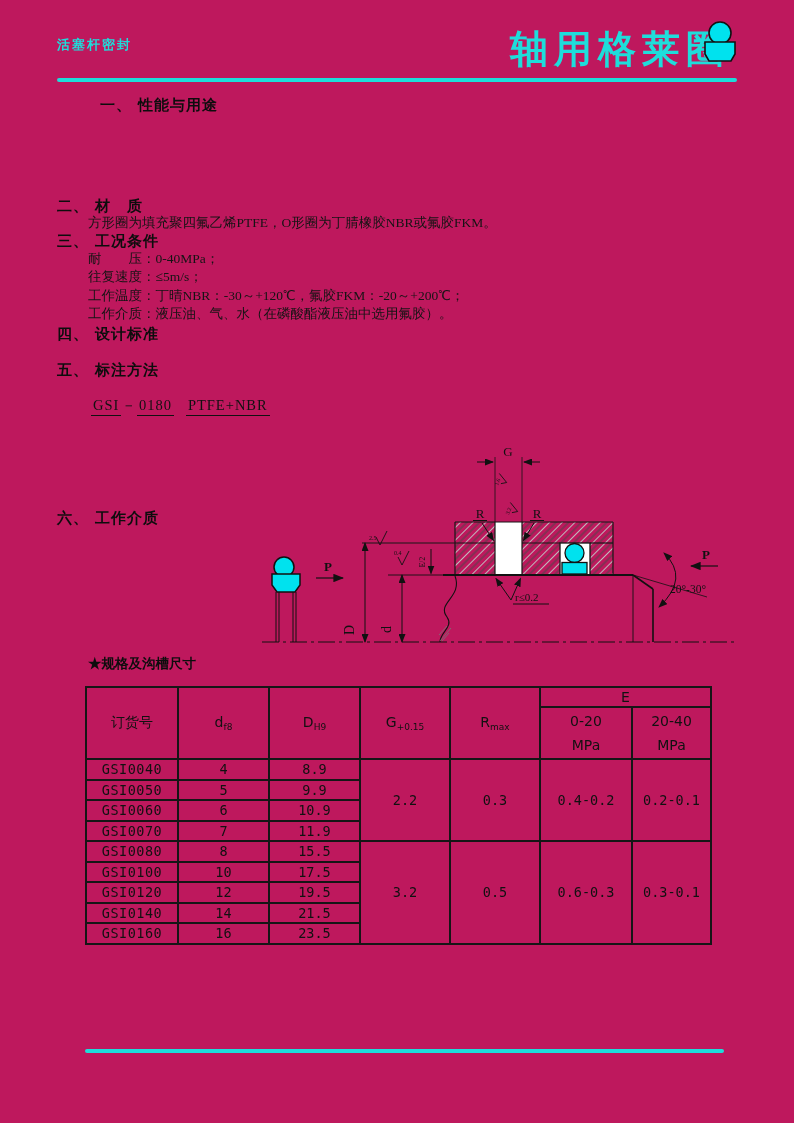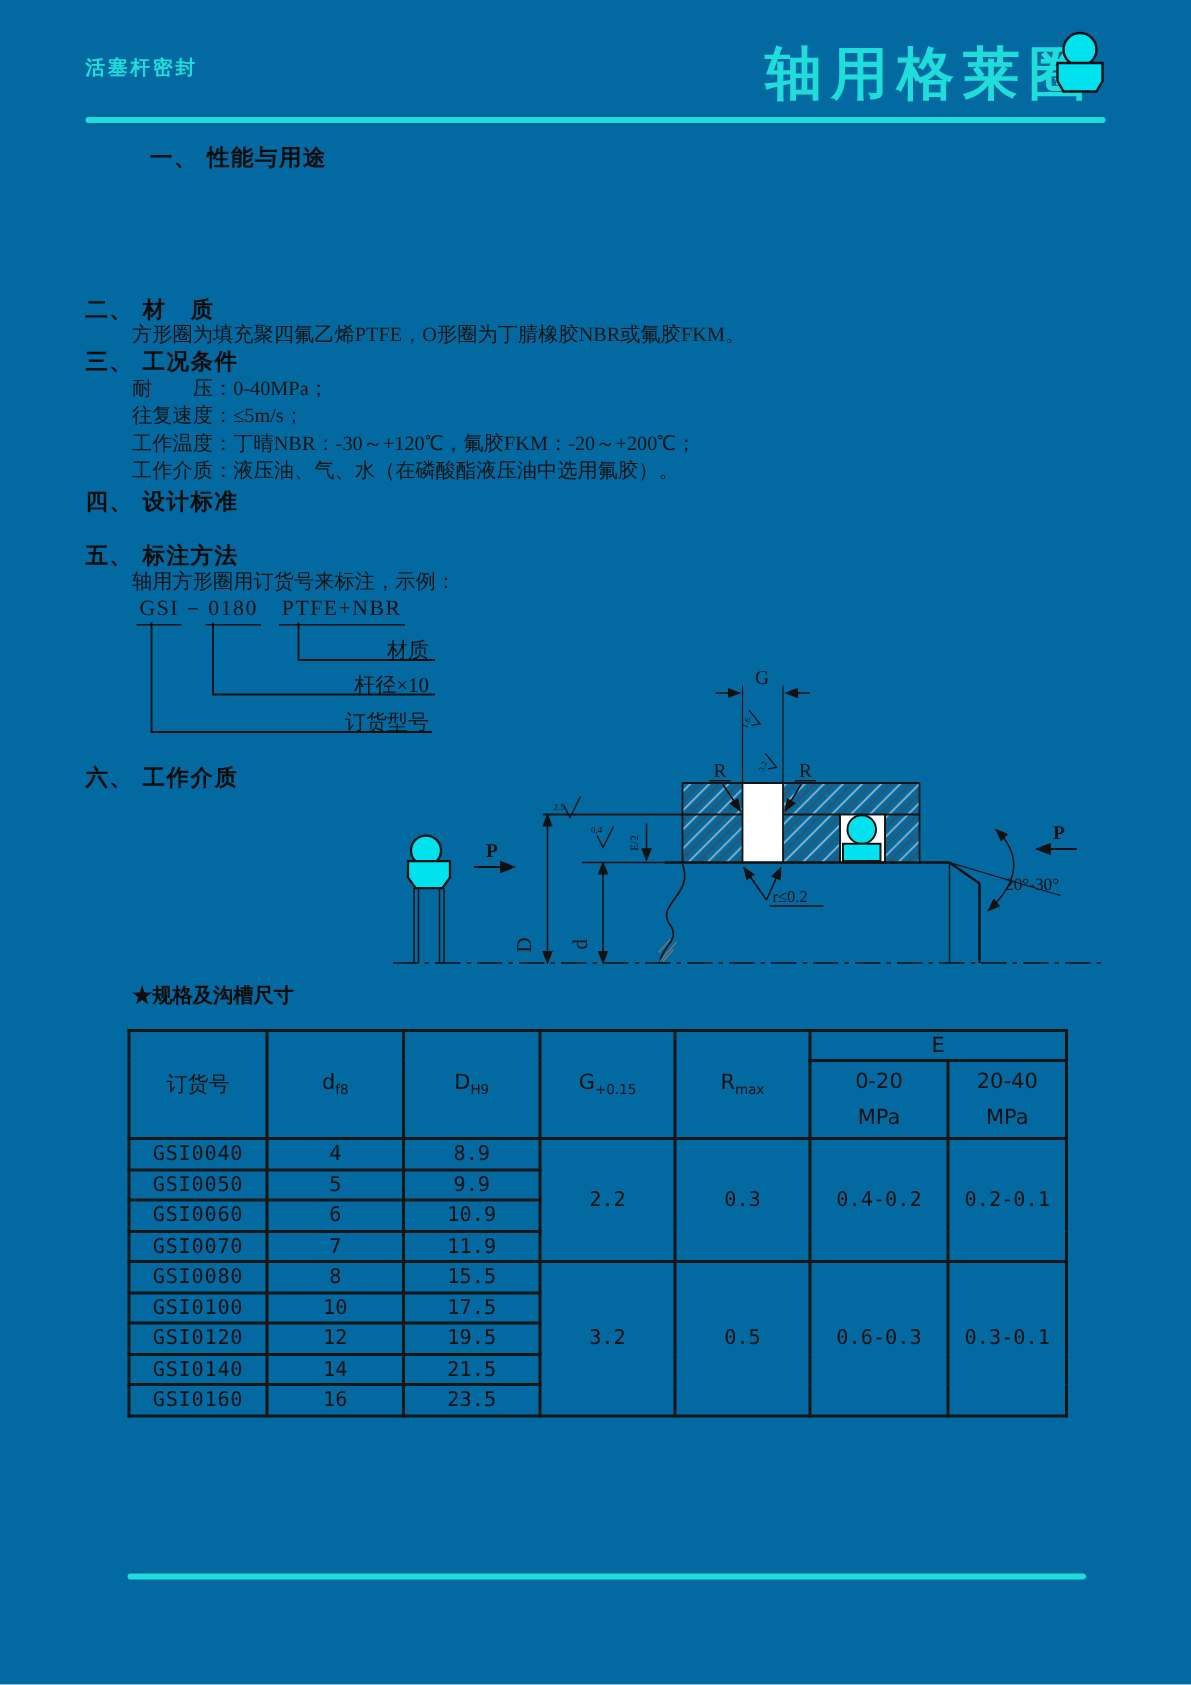--- a/index.html
+++ b/index.html
@@ -1,16 +1,16 @@
 <!DOCTYPE html>
 <html style="--accent: #1edddb; --seal: #00e2ee;"><head>
 <meta charset="utf-8">
 <style>
   html,body{margin:0;padding:0;background:#fff;}
-  #page{position:relative;width:794px;height:1123px;background:#0369a1;overflow:hidden;
+  #page{position:relative;width:794px;height:1123px;background:#be185d;overflow:hidden;
         font-family:"Liberation Serif", serif;color:#111;}
   .abs{position:absolute;}
   
   .cat{left:57px;top:36px;font-family:"Liberation Sans",sans-serif;font-weight:bold;
        font-size:13px;letter-spacing:2px;color:var(--accent);}
   .title{left:0;top:24px;width:730px;text-align:right;font-size:38px;font-weight:bold;
          letter-spacing:6px;color:var(--accent);}
   .rule-top{left:57px;top:78px;width:680px;height:4px;background:var(--accent);border-radius:2px;}
   .rule-bottom{left:85px;top:1049px;width:639px;height:4px;background:var(--accent);border-radius:2px;}
   
@@ -69,36 +69,23 @@
     <div>工作介质：液压油、气、水（在磷酸酯液压油中选用氟胶）。</div>
   </div>
 
   <div class="abs h" style="top:325px;">
     <span class="no">四、</span><span>设计标准</span>
   </div>
 
   <div class="abs h" style="top:361px;">
     <span class="no">五、</span><span>标注方法</span>
   </div>
-  <div class="abs body-text" style="top:379px;">轴用方形圈用订货号来标注，示例：</div>
 
   <div class="abs code-line">
     <span class="u">GSI</span><span>－</span><span class="u">0180</span><span class="gap"></span><span class="u">PTFE+NBR</span>
-  </div>
-  <div class="abs" style="left:90px;top:398px;">
-    <svg width="215" height="100" viewBox="0 0 215 100">
-      <g stroke="#111" stroke-width="1.2" fill="none">
-        <path d="M109,17 V42 H200"></path>
-        <path d="M52,17 V65 H200"></path>
-        <path d="M11,17 V90 H198"></path>
-      </g>
-      <text x="196" y="40" text-anchor="end" font-size="14">材质</text>
-      <text x="196" y="63" text-anchor="end" font-size="14">杆径×10</text>
-      <text x="196" y="88" text-anchor="end" font-size="14">订货型号</text>
-    </svg>
   </div>
 
   <div class="abs h" style="top:509px;">
     <span class="no">六、</span><span>工作介质</span>
   </div>
 
   <div class="abs" style="left:250px;top:445px;">
     <svg width="494" height="215" viewBox="0 0 494 215">
       <defs>
         <marker id="arr" markerWidth="9" markerHeight="7" refX="8" refY="3.5" orient="auto-start-reverse">

